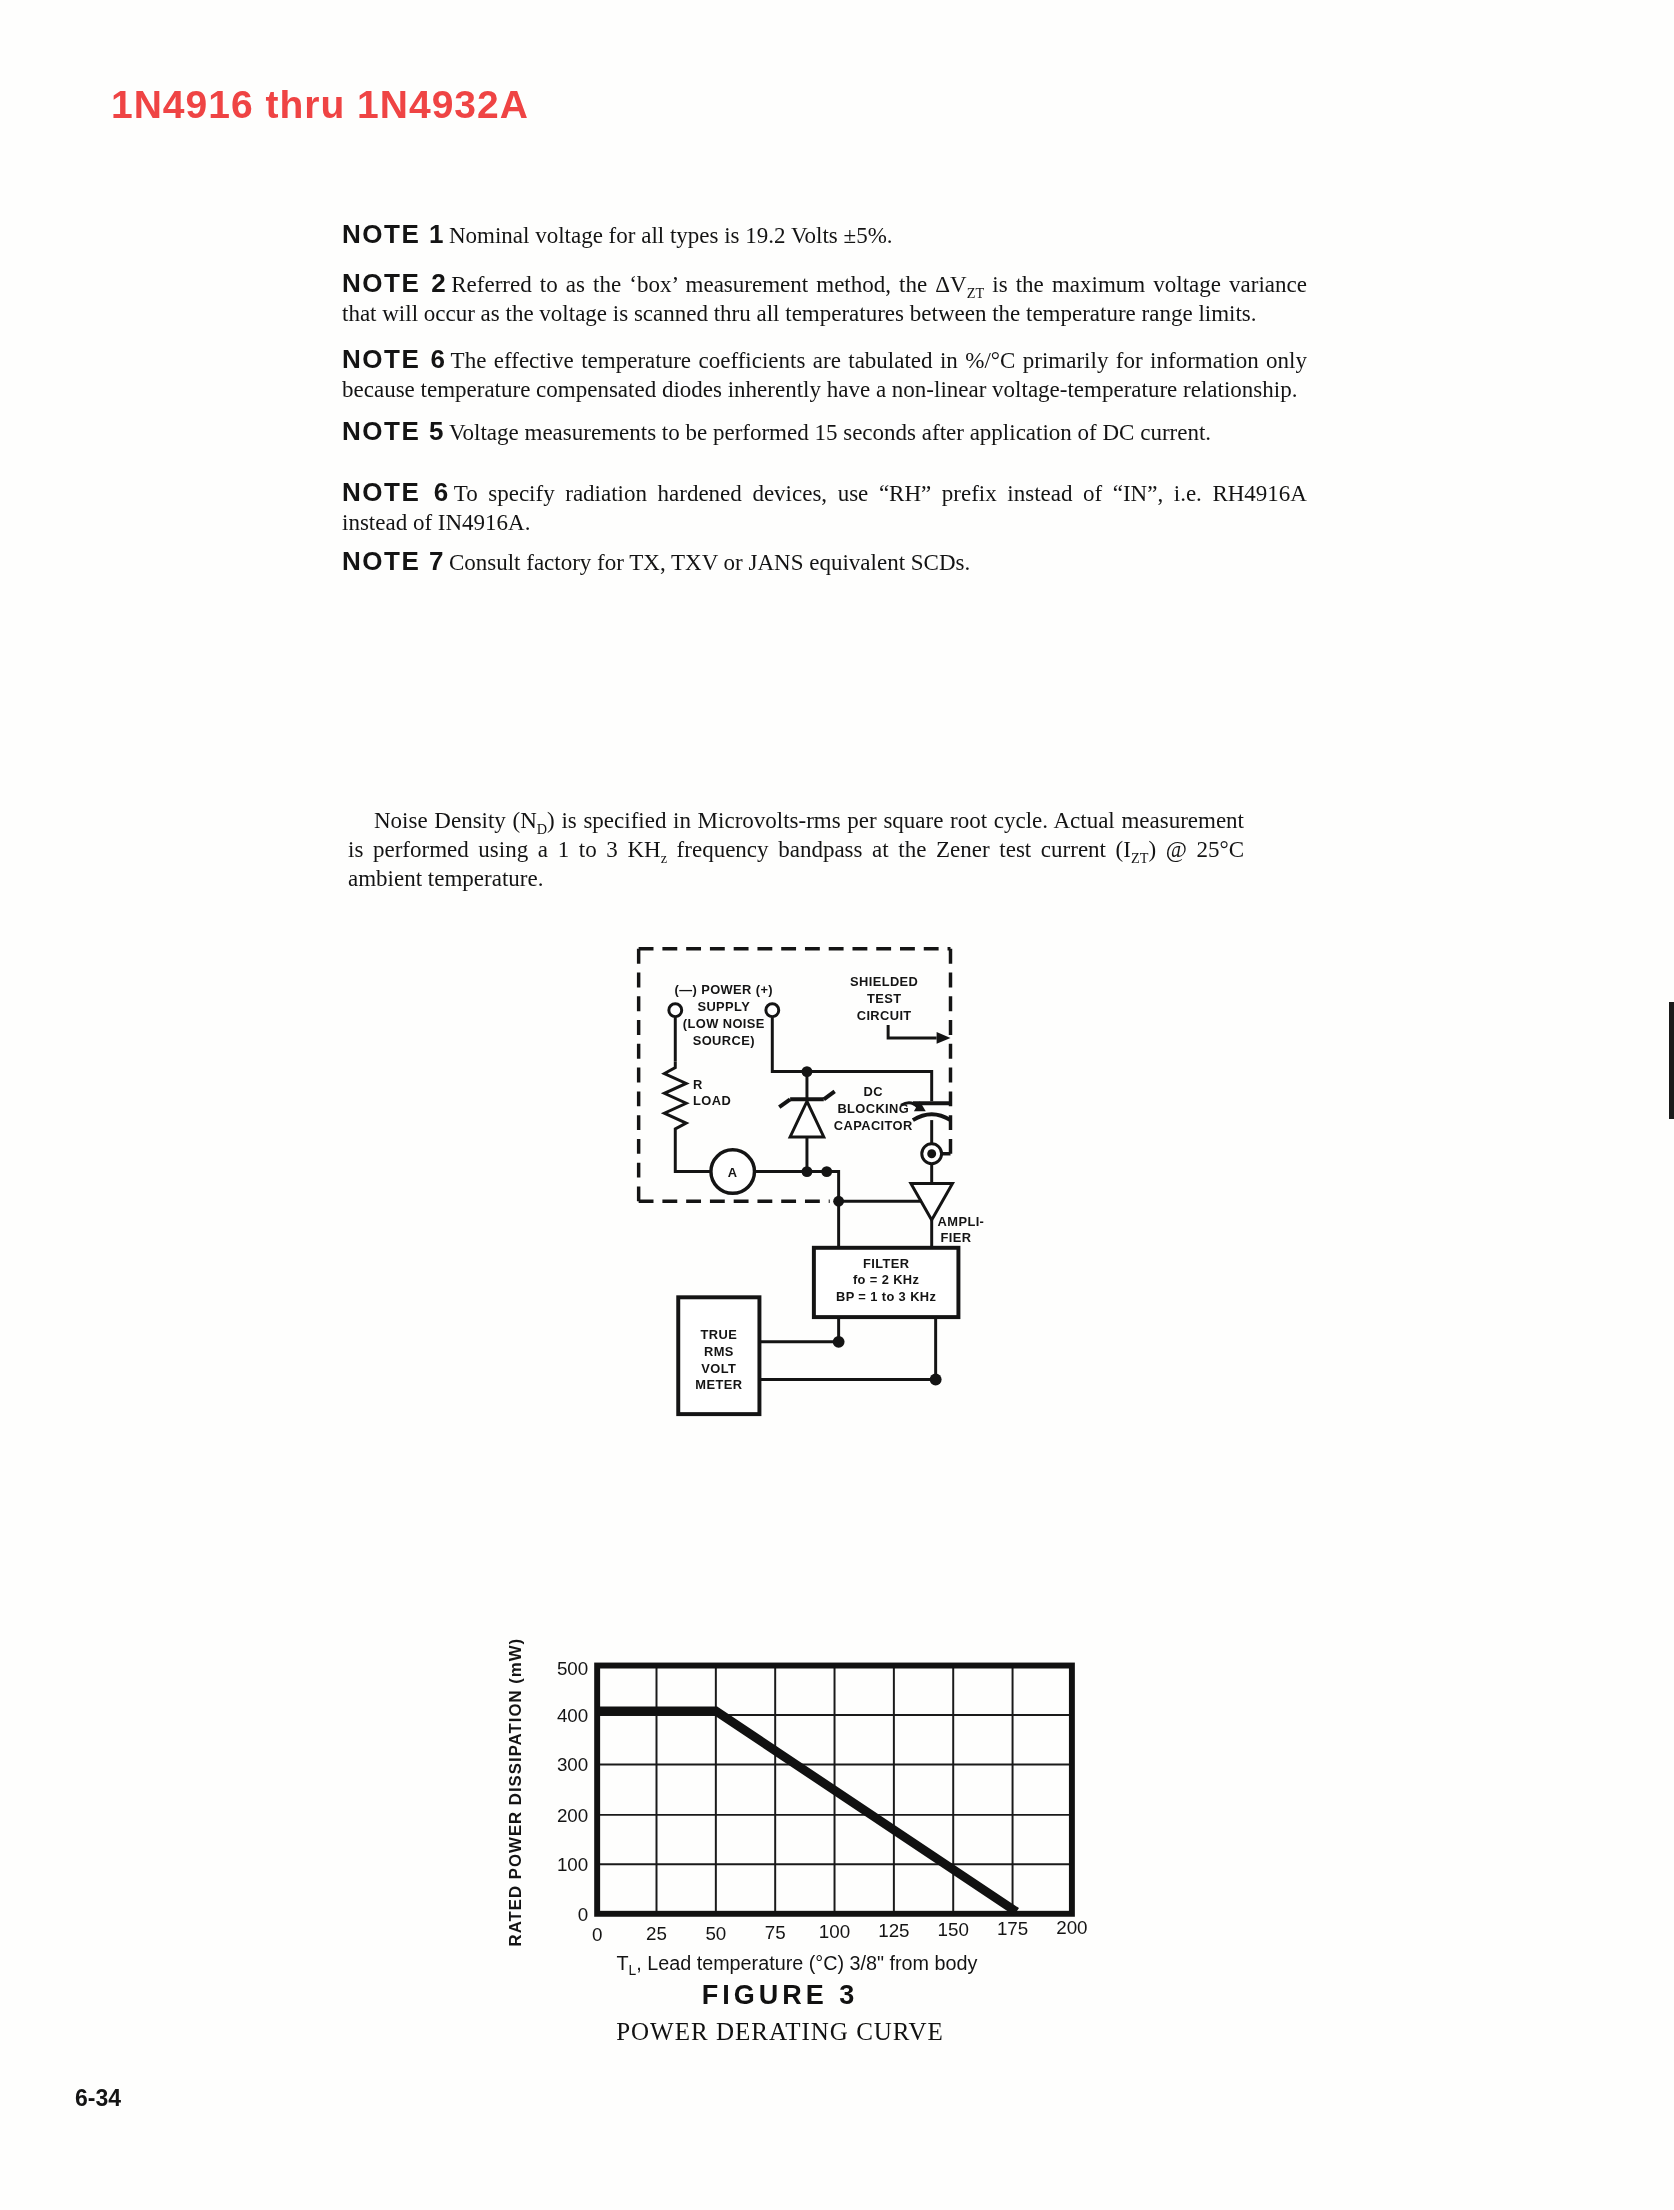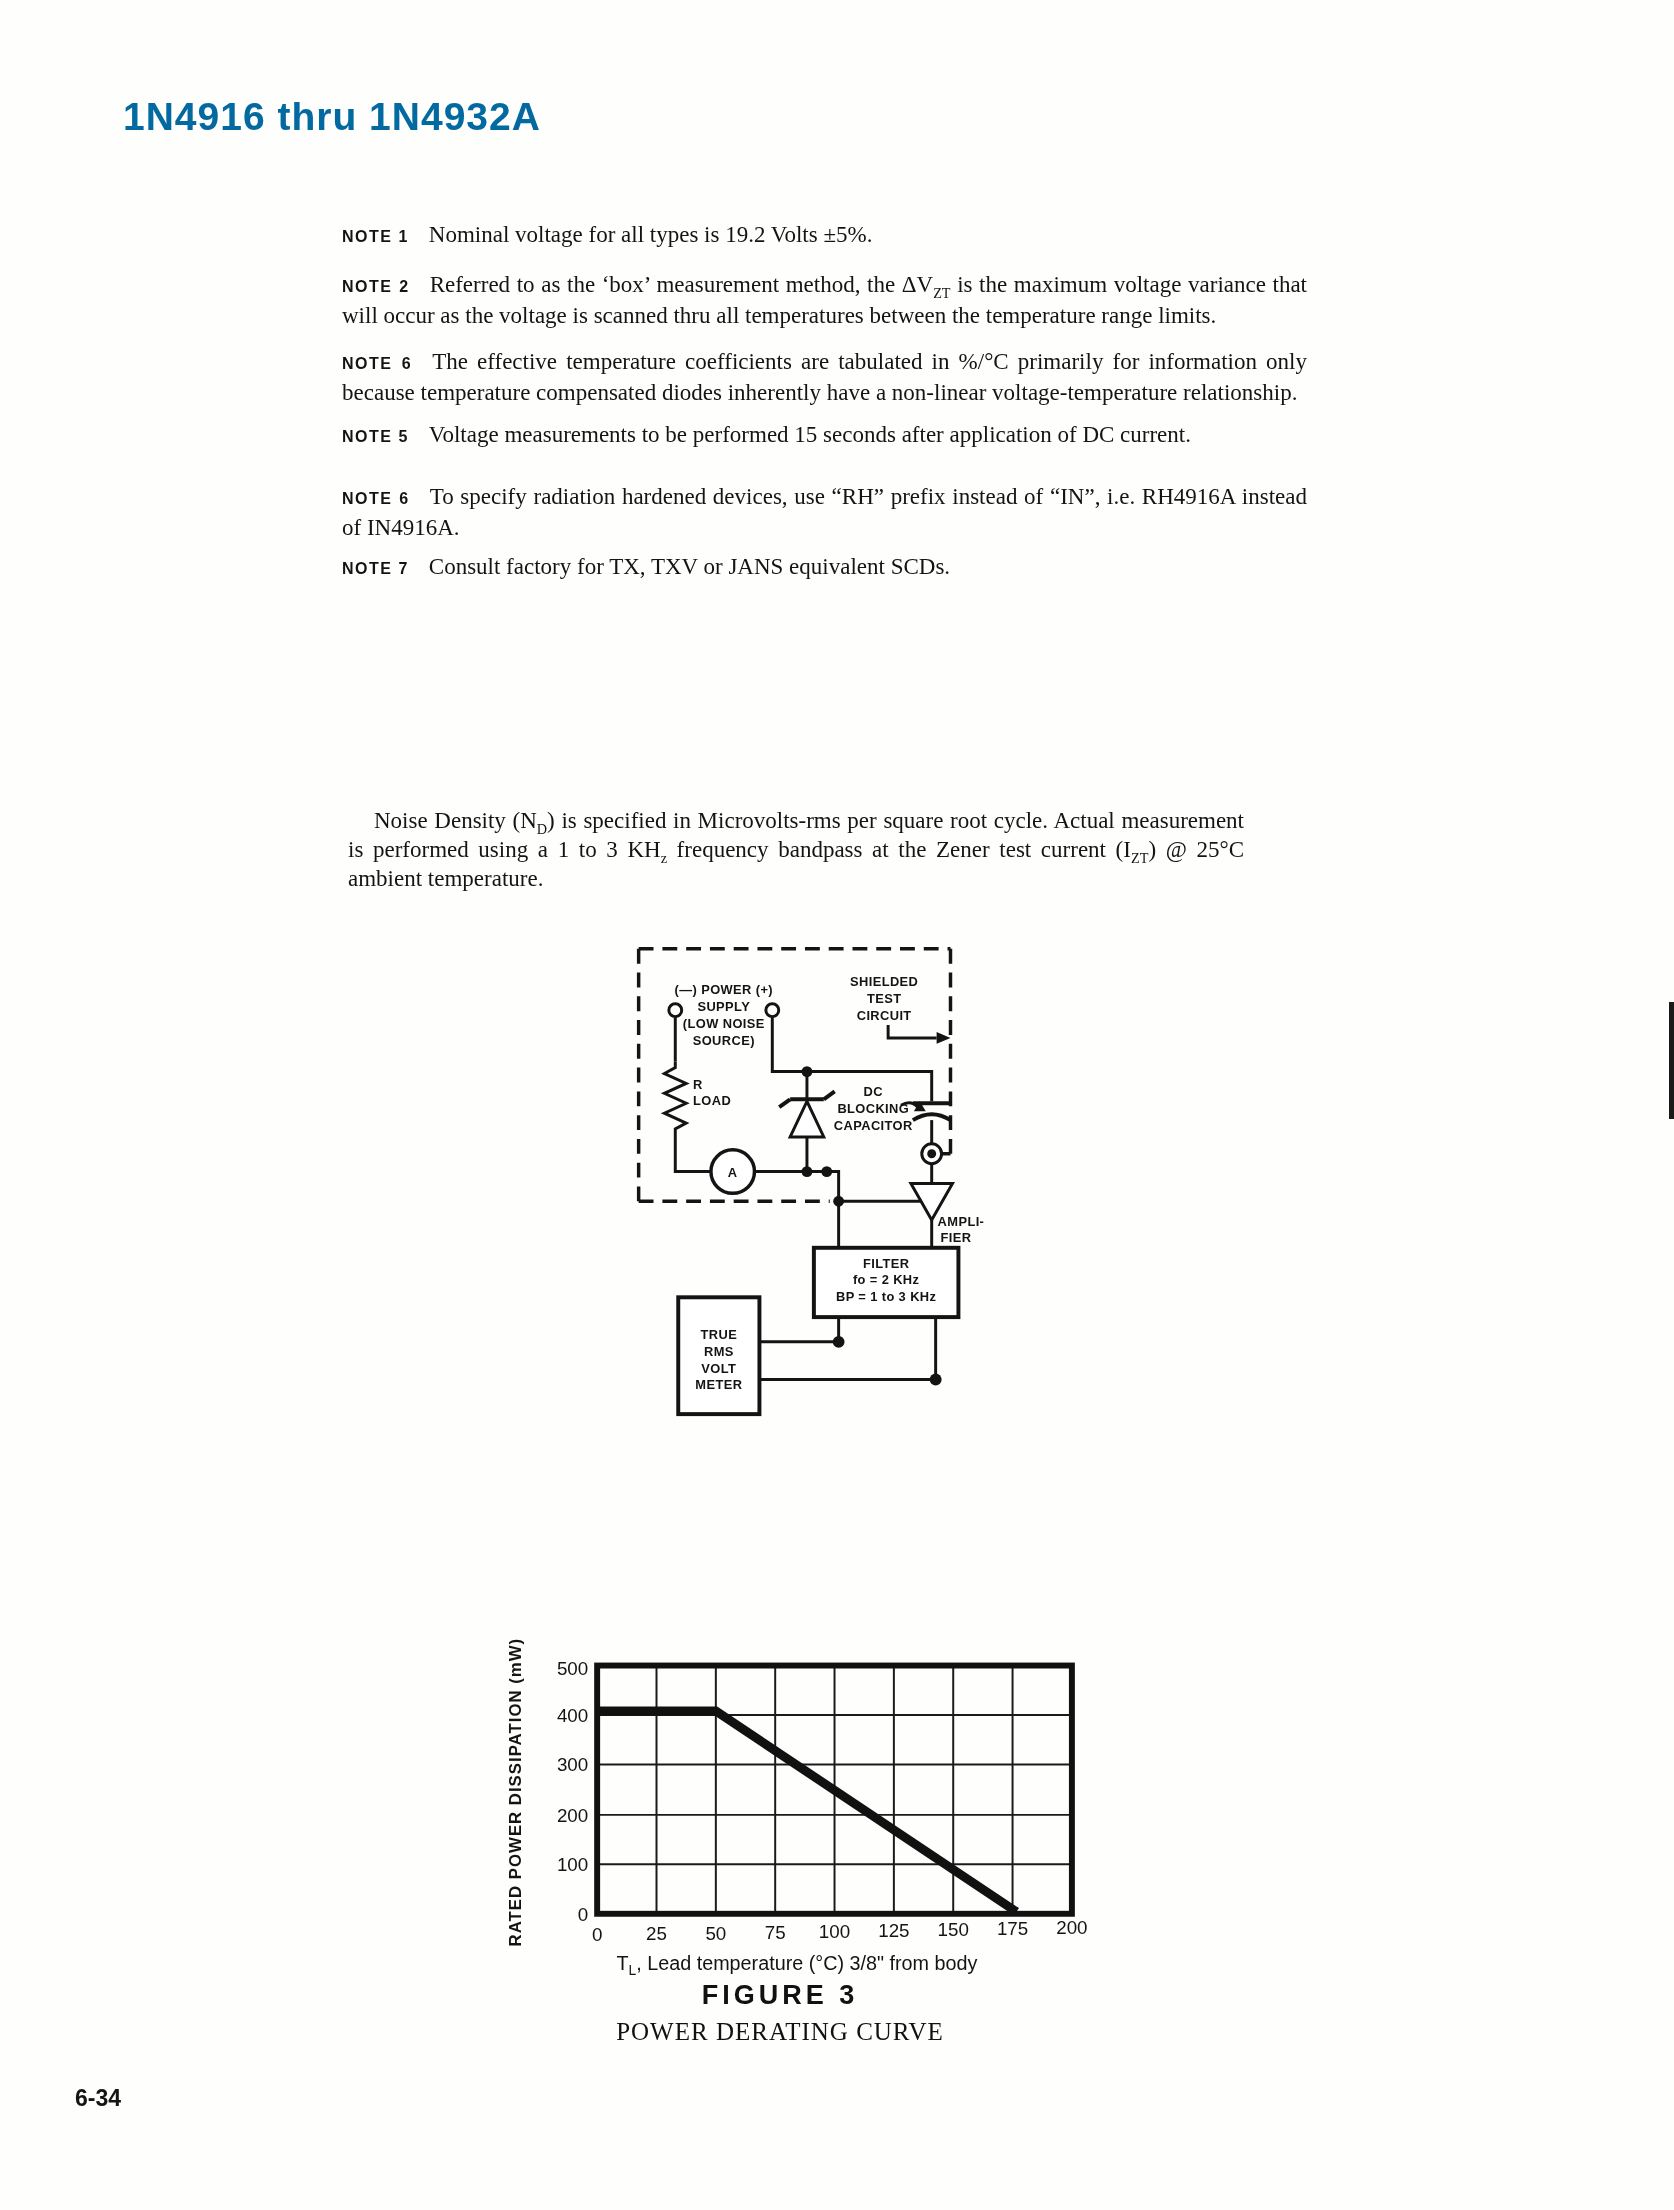--- a/index.html
+++ b/index.html
@@ -6,33 +6,33 @@
   .page{
     position:relative;
     width:1674px;height:2211px;
     margin:0 auto;
     background:#fefefd;
     color:#141414;
     font-family:"Liberation Serif", serif;
     overflow:hidden;
   }
   .doc-title{
-    position:absolute;left:111px;top:83px;margin:12px;
-    font-family:"Liberation Sans", sans-serif;
-    font-weight:bold;font-size:39px;letter-spacing:1px;color:#0369a1;
+    position:absolute;left:111px;top:83px;margin:0;
+    font-family:"Liberation Sans", sans-serif;
+    font-weight:bold;font-size:39px;letter-spacing:1px;color:#ef4444;
   }
   .notes{
     position:absolute;left:342px;top:220px;width:965px;
     font-size:23px;line-height:29px;text-align:justify;
   }
   .note{margin:0 0 17px 0;}
   .note-label{
     font-family:"Liberation Sans", sans-serif;
-    font-weight:bold;font-size:16px;letter-spacing:1.5px;
-    margin-right:20px;
+    font-weight:bold;font-size:26px;letter-spacing:1.5px;
+    margin-right:4px;
   }
   .note sub, .noise sub{font-size:0.62em;line-height:0;}
   .m-n1{margin-bottom:19px;}
   .m-n2{margin-bottom:17px;}
   .m-n3{margin-bottom:13px;}
   .m-n4{margin-bottom:19px;}
   .m-n5{margin-bottom:31px;}
   .m-n6{margin-bottom:10px;}
   .m-n7{margin-bottom:0;}
   .noise{

